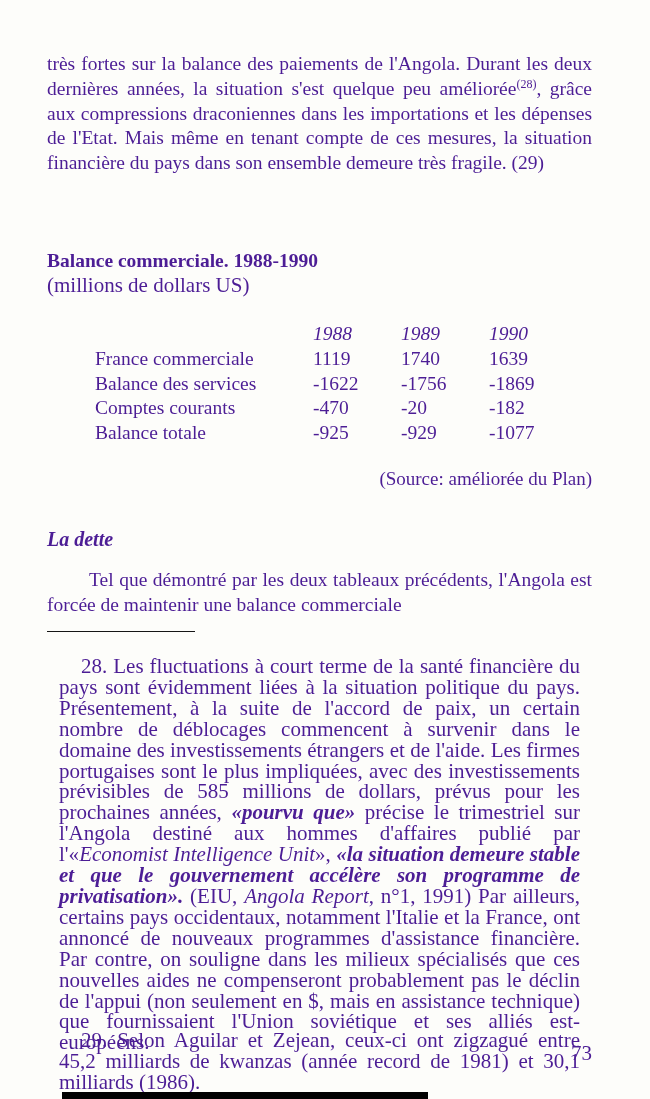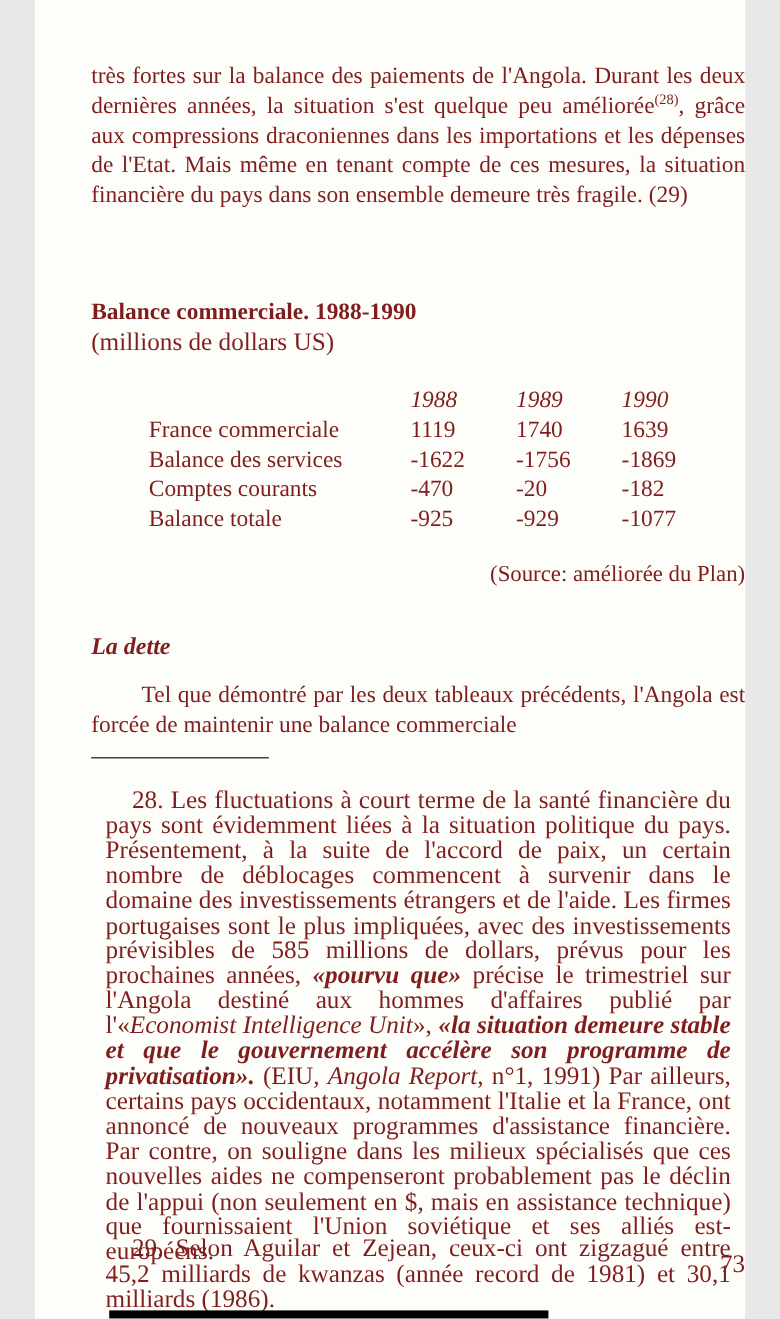--- a/index.html
+++ b/index.html
@@ -1,23 +1,23 @@
 <!DOCTYPE html>
 <html lang="fr"><head>
 <meta charset="utf-8">
 <style>
   * { box-sizing: border-box; }
   html, body { margin: 0; padding: 0; background: #e8e8e8; }
   .page {
     position: relative;
-    width: 592px;
+    width: 650px;
     height: 1099px;
     margin: 0 auto;
     background: #fdfdfa;
-    color: #7f1d1d;
+    color: #4c1d95;
     font-family: "Liberation Serif", "DejaVu Serif", serif;
     overflow: hidden;
   }
   .block { position: absolute; left: 47px; width: 545px; }
   .para {
     font-size: 19.5px;
     line-height: 24.8px;
     text-align: justify;
     margin: 0;
   }

